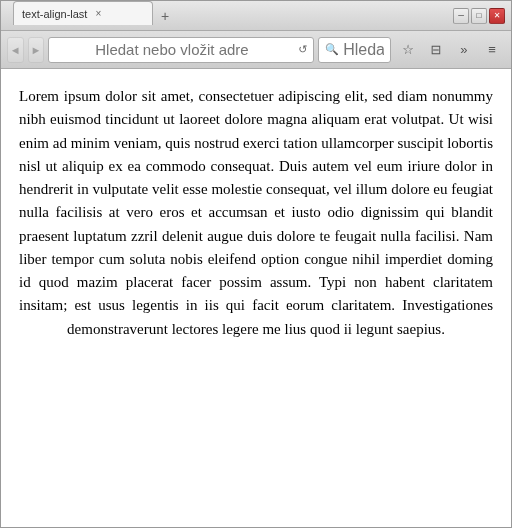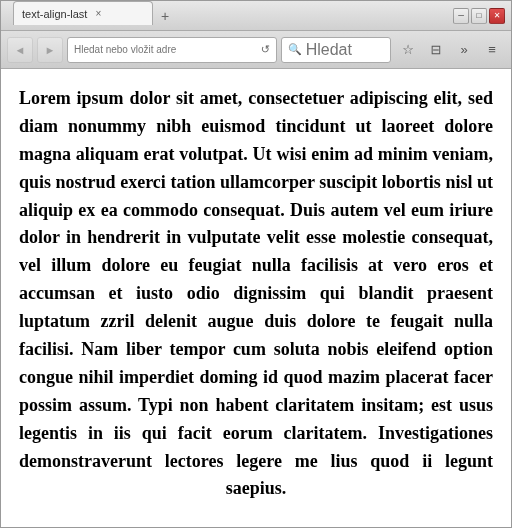--- a/index.html
+++ b/index.html
@@ -132,23 +132,24 @@
       color: #888;
       display: flex;
       align-items: center;
       gap: 4px;
     }
 
     .address-bar input {
       border: none;
       outline: none;
       flex: 1;
-      font-size: 10px;
+      font-size: 15px;
       color: #444;
       background: transparent;
+      margin-left: 40px;
     }
 
     .refresh-btn {
       font-size: 11px;
       color: #666;
       cursor: pointer;
     }
 
     .search-bar {
       width: 110px;
@@ -198,26 +199,25 @@
     
     .content {
       flex: 1;
       background: white;
       padding: 16px 18px;
       overflow: hidden;
     }
 
     .lorem-text {
       font-family: 'Times New Roman', Times, serif;
-      font-size: 18px;
+      font-size: 15px;
       line-height: 1.55;
       color: #000;
       text-align: justify;
       text-align-last: center;
-      font-weight: bold;
     }
   </style>
 </head>
 <body>
 
 <div class="window">
 
   <div class="title-bar">
     <div class="tab-area">
       <div class="tab">

